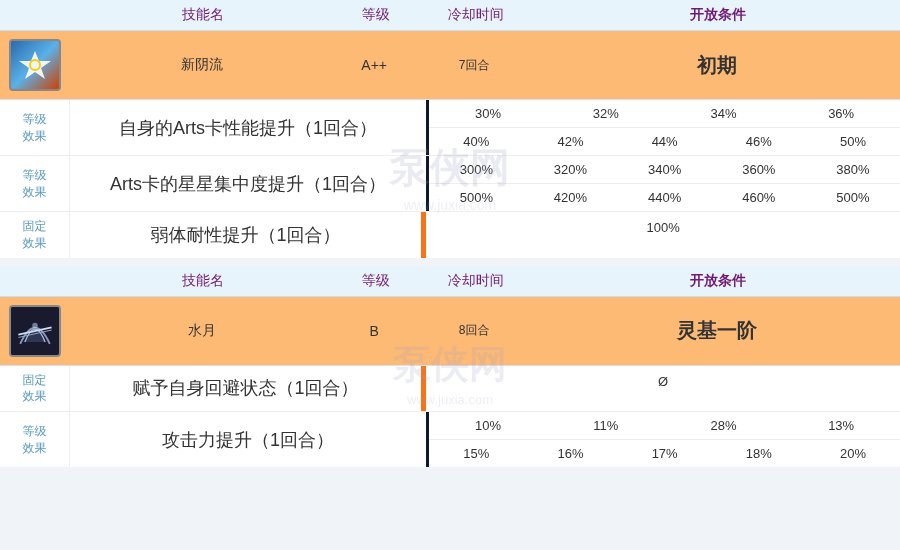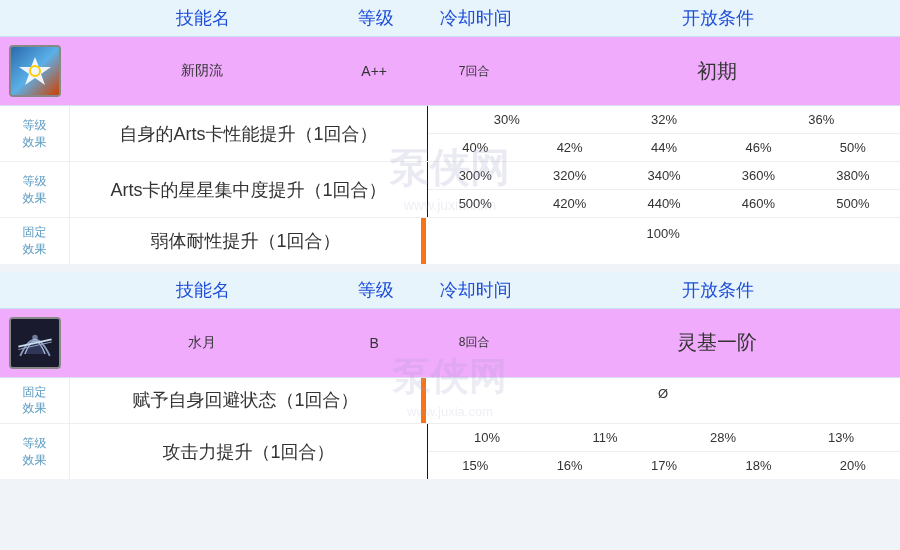--- a/index.html
+++ b/index.html
@@ -19,37 +19,37 @@
 
     .header-row {
       display: flex;
       background: #e8f4fc;
       border-bottom: 1px solid #c8dff0;
     }
 
     .header-cell {
       padding: 6px 10px;
       text-align: center;
-      color: #1d4ed8;
-      font-size: 18px;
+      color: #701a75;
+      font-size: 14px;
       font-weight: normal;
     }
 
     
     .col-icon { width: 70px; flex-shrink: 0; }
     .col-name { flex: 1; text-align: center; }
     .col-level { width: 80px; flex-shrink: 0; text-align: center; }
     .col-cd { width: 120px; flex-shrink: 0; text-align: center; }
-    .col-unlock { flex: 1.4; text-align: center; }
+    .col-unlock { flex: 1.4; text-align: center; font-weight: bold; }
 
     .skill-main-row {
       display: flex;
       align-items: center;
       border-bottom: 1px solid #dde;
-      background: #f0abfc;
+      background: #fdba74;
     }
 
     .skill-icon-cell {
       width: 70px;
       flex-shrink: 0;
       display: flex;
       align-items: center;
       justify-content: center;
       padding: 8px 5px;
     }
@@ -143,21 +143,21 @@
       padding: 4px 10px;
       font-size: 18px;
       text-align: center;
     }
 
     
     .effect-values-block {
       display: flex;
       flex-direction: column;
       flex: 1.4;
-      border-left: 1px solid #0f172a;
+      border-left: 3px solid #0f172a;
     }
 
     .effect-values-row {
       display: flex;
       flex: 1;
       align-items: center;
     }
 
     .effect-values-row:first-child {
       border-bottom: 1px solid #eee;
@@ -213,20 +213,21 @@
       <div class="cell-unlock col-unlock">初期</div>
     </div>
 
     <div class="effect-row">
       <div class="effect-label-cell">等级<br>效果</div>
       <div class="effect-desc-cell">自身的Arts卡性能提升（1回合）</div>
       <div class="effect-values-block">
         <div class="effect-values-row">
           <div class="effect-val">30%</div>
           <div class="effect-val">32%</div>
+          <div class="effect-val">34%</div>
           <div class="effect-val">36%</div>
         </div>
         <div class="effect-values-row">
           <div class="effect-val">40%</div>
           <div class="effect-val">42%</div>
           <div class="effect-val">44%</div>
           <div class="effect-val">46%</div>
           <div class="effect-val">50%</div>
         </div>
       </div>

